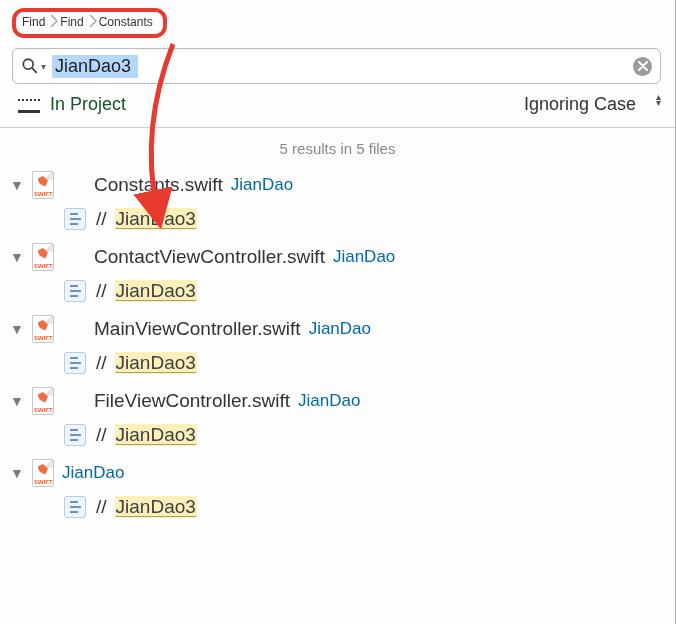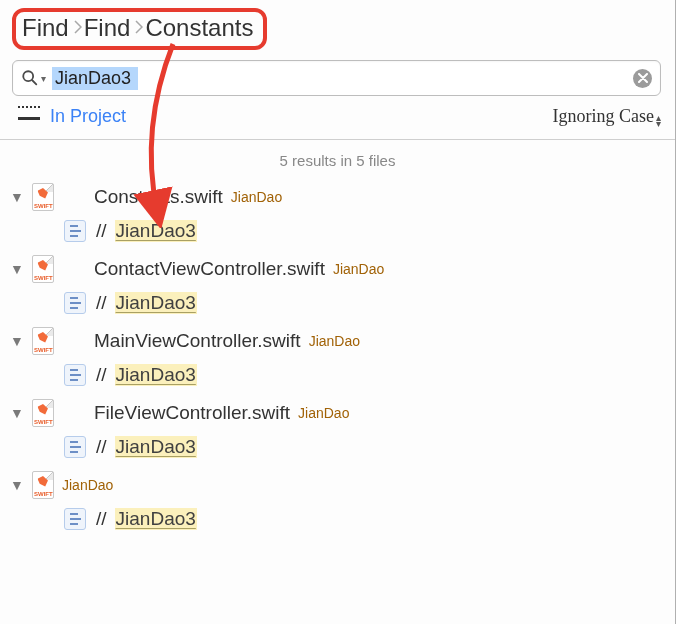--- a/index.html
+++ b/index.html
@@ -29,21 +29,21 @@
       align-items: center;
       border: 4px solid #e63b2e;
       border-radius: 12px;
       padding: 2px 10px 4px 6px;
       gap: 2px;
     }
     .breadcrumb-item {
       display: flex;
       align-items: center;
       color: #333;
-      font-size: 24px;
+      font-size: 12px;
       gap: 3px;
     }
     .chevron {
       color: #999;
       font-size: 15px;
       line-height: 1;
       margin-left: 2px;
     }
     
     .search-row {
@@ -102,24 +102,24 @@
     }
     
     .scope-row {
       display: flex;
       align-items: center;
       justify-content: space-between;
       padding: 0 14px 12px 18px;
     }
     .scope-left {
       display: flex;
-      align-items: flex-start;
+      align-items: flex-end;
       gap: 10px;
       font-size: 18px;
-      color: #3b82f6;
+      color: #14532d;
     }
     .scope-icon {
       width: 22px;
       height: 16px;
       position: relative;
     }
     .scope-icon::before {
       content: "";
       position: absolute;
       top: 0; left: 0;
@@ -128,25 +128,24 @@
     }
     .scope-icon::after {
       content: "";
       position: absolute;
       bottom: 2px; left: 0;
       width: 100%; height: 3px;
       background: #333;
     }
     .scope-right {
       display: flex;
-      align-items: flex-end;
-      gap: 2px;
+      align-items: flex-start;
+      gap: 20px;
       font-size: 18px;
       color: #333;
-      font-family: Liberation Serif, serif;
     }
     .sort-arrows {
       display: flex;
       flex-direction: column;
       line-height: 0.6;
       font-size: 10px;
       color: #555;
     }
     .divider {
       border-top: 1px solid #cfcfcf;
@@ -210,22 +209,22 @@
       height: 11px;
       background: #f26b3a;
       clip-path: polygon(50% 0, 95% 40%, 70% 95%, 20% 70%, 0 25%);
     }
     .file-name {
       font-size: 19px;
       color: #333;
       margin-left: 32px;
     }
     .file-project {
-      font-size: 14px;
-      color: #a16207;
+      font-size: 17px;
+      color: #0369a1;
     }
     .match-row {
       display: flex;
       align-items: center;
       gap: 10px;
       padding: 5px 0 9px 56px;
     }
     .match-icon {
       width: 22px;
       height: 22px;

